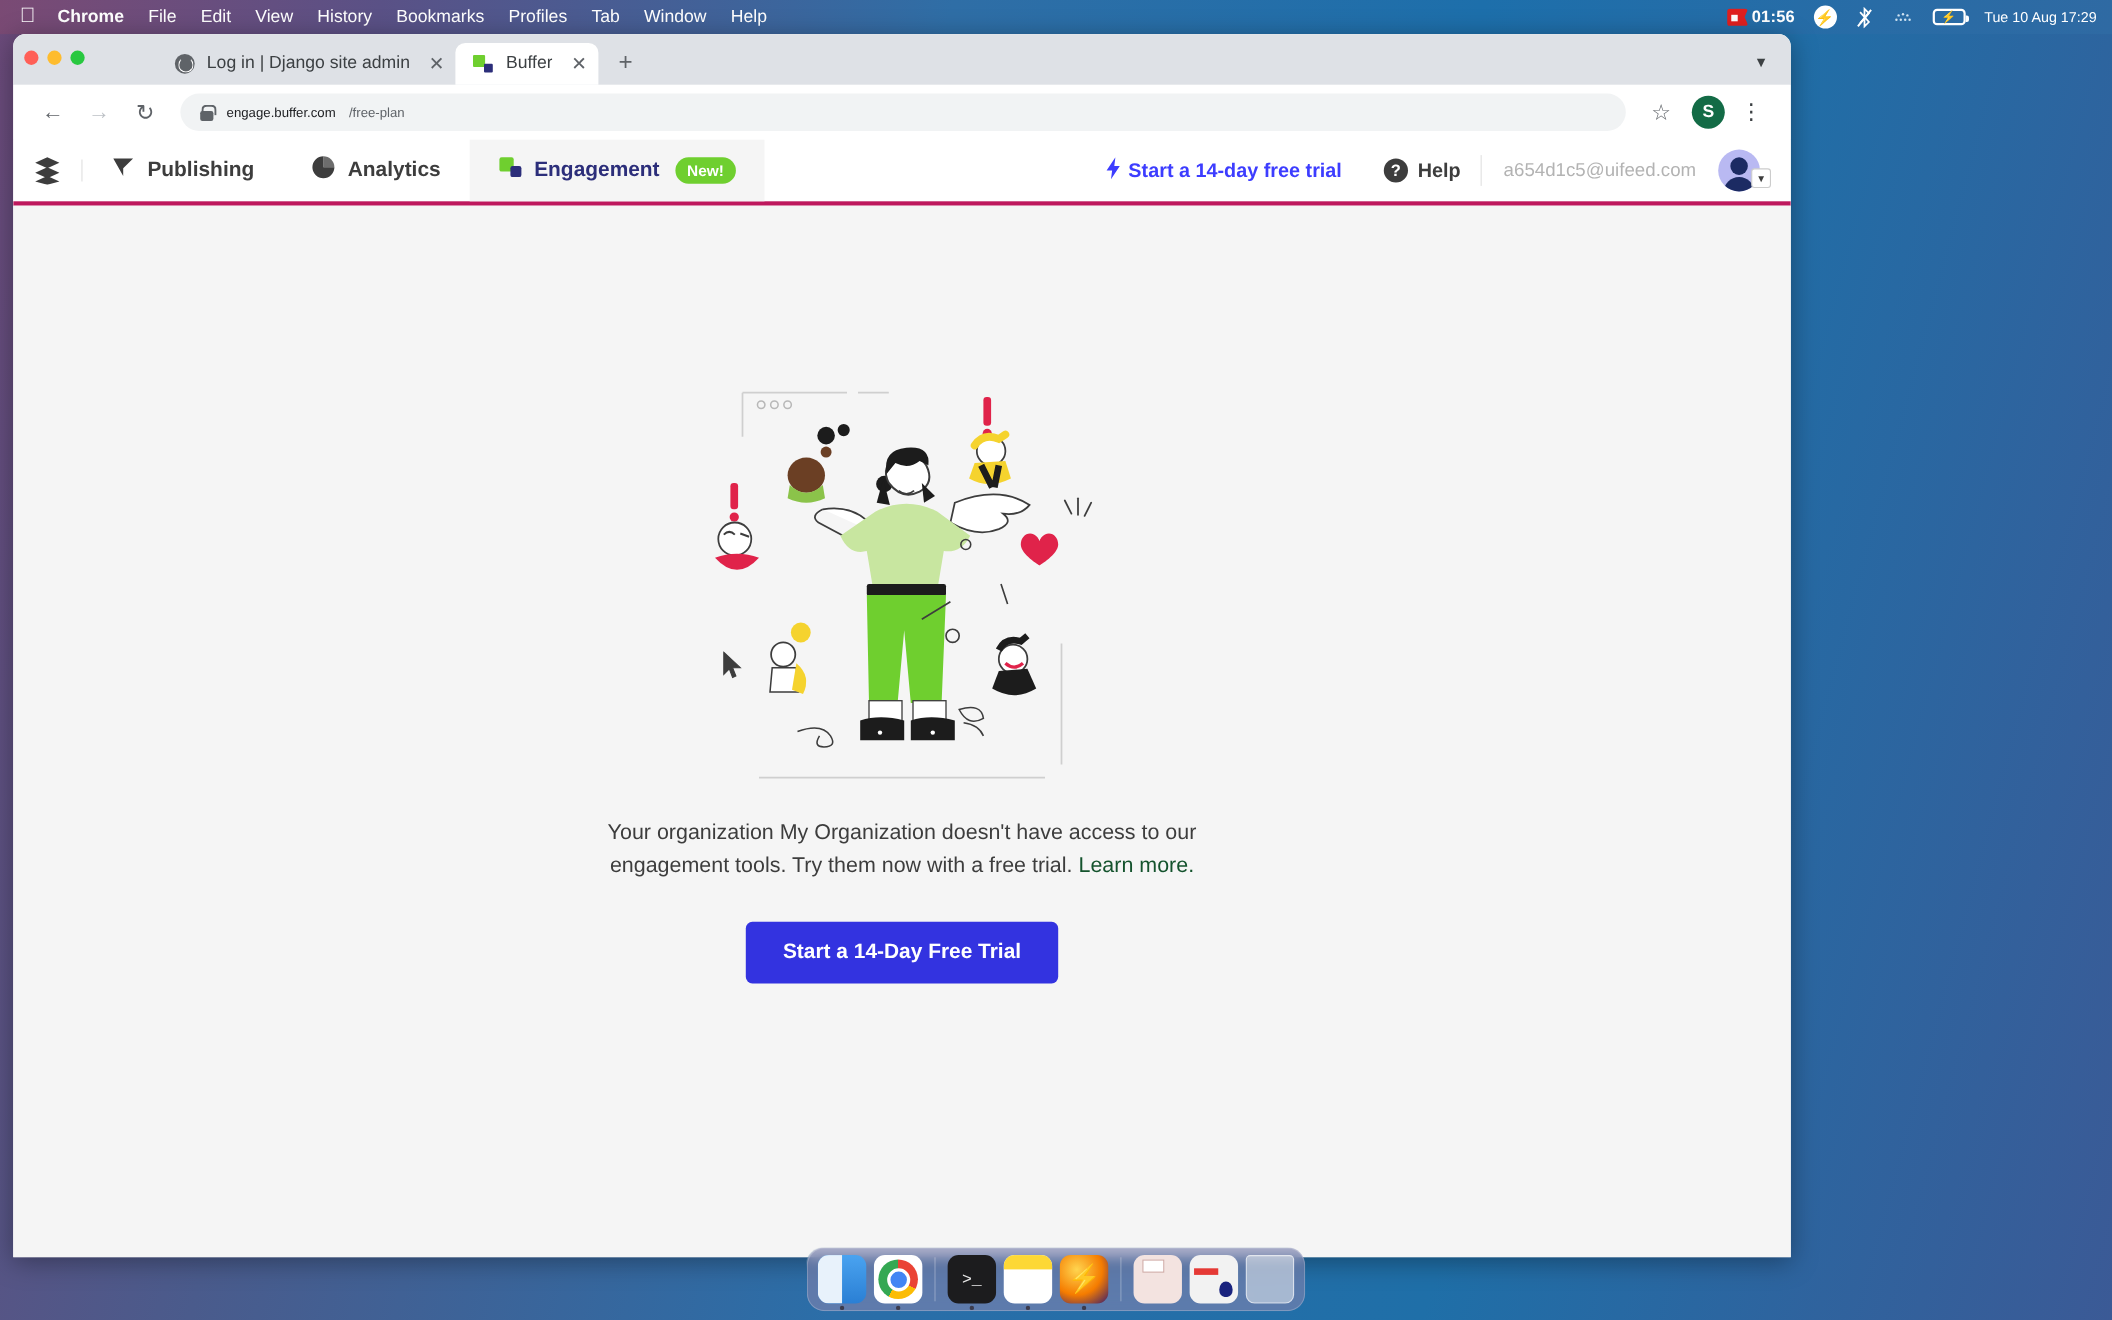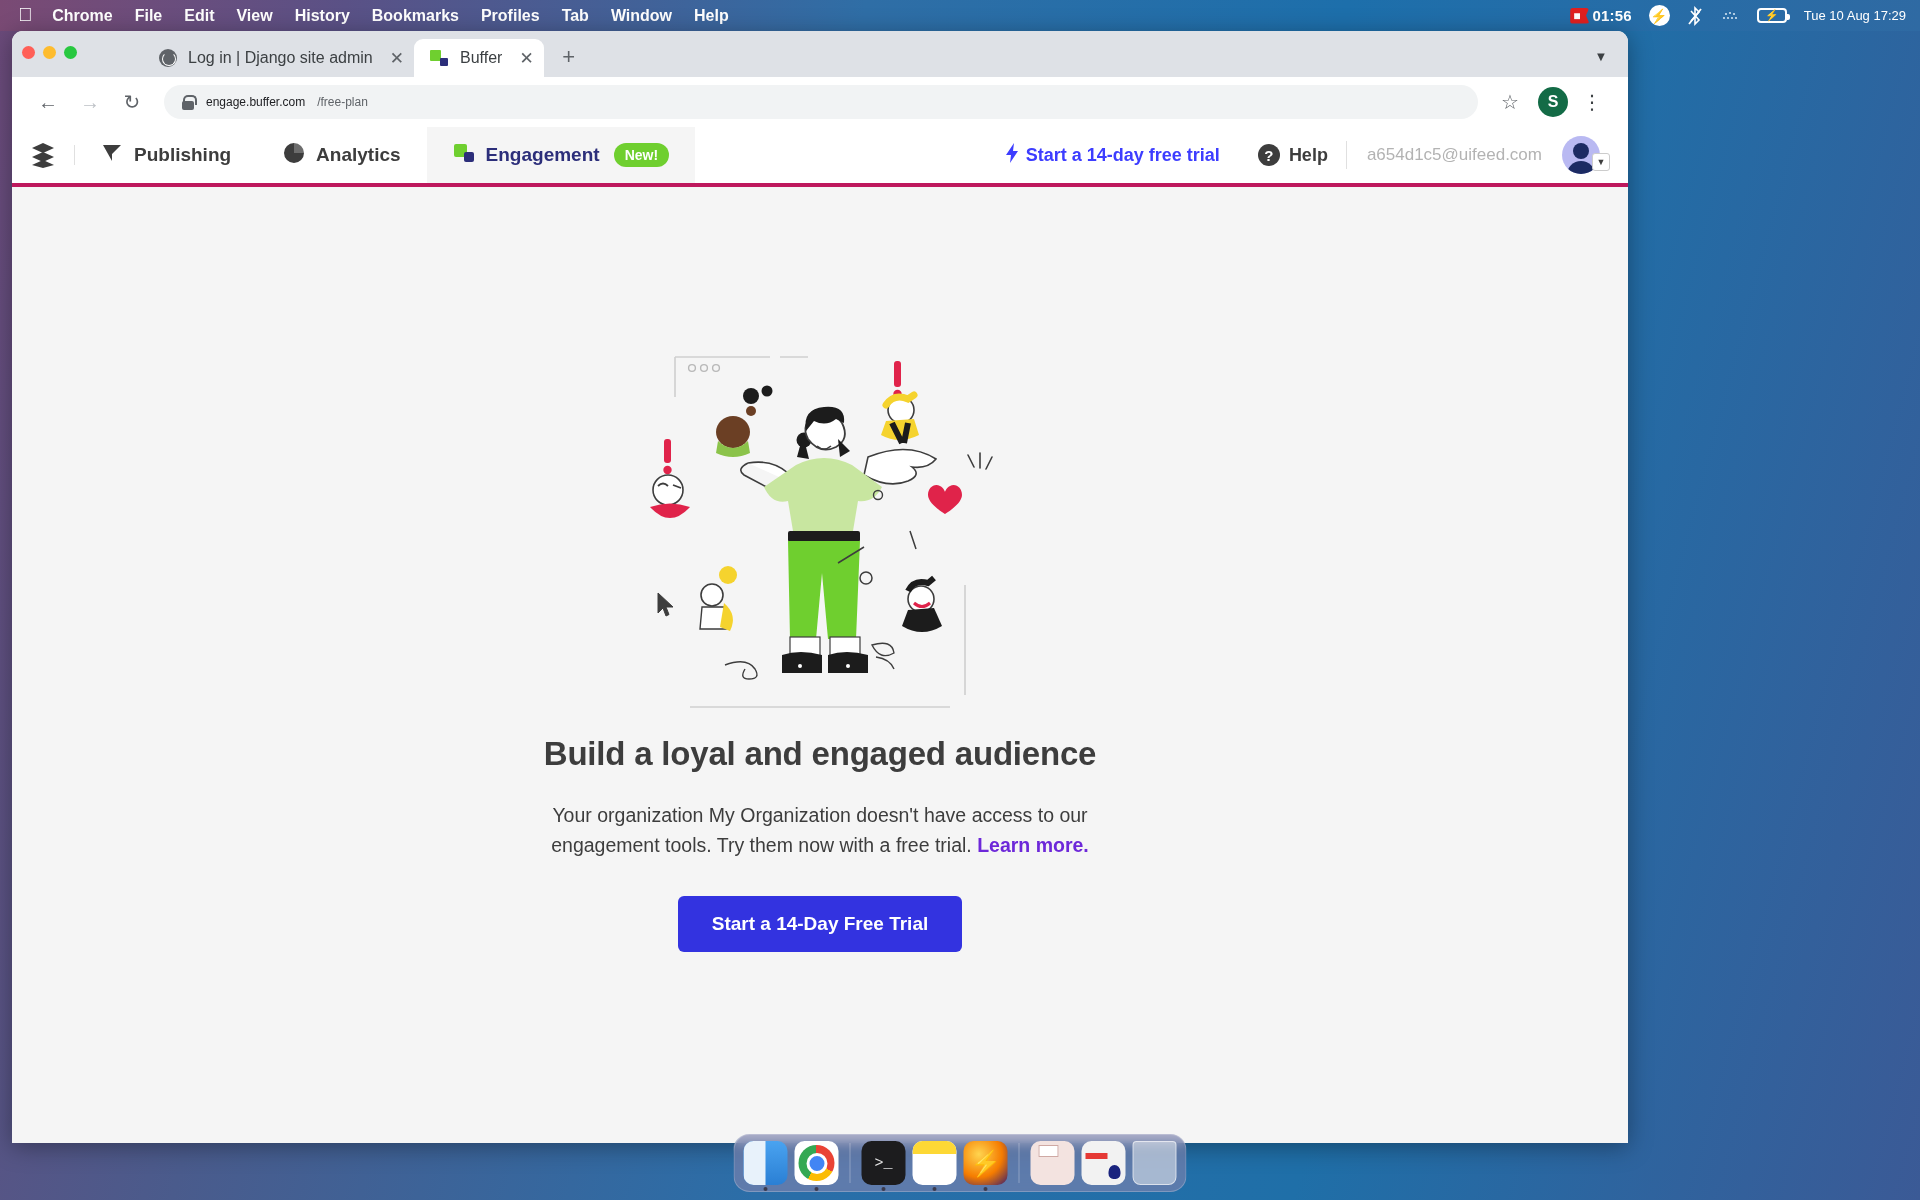--- a/index.html
+++ b/index.html
@@ -14,21 +14,21 @@
 
   
   #menubar {
     position: absolute; top: 0; left: 0; width: 1920px; height: 31px;
     background: linear-gradient(100deg, #7a4a74 0%, #5a5186 18%, #2f6ea6 45%, #1d6fab 70%, #2f6aa3 100%);
     display: flex; align-items: center;
     color: #ffffff; font-size: 16px;
     padding: 0 14px 0 18px;
   }
   .mb-apple { font-size: 19px; line-height: 1; margin-right: 20px; position: relative; top: -1px;}
-  .mb-item { margin-right: 22px; white-space: nowrap; font-size: 16px; font-weight: bold; }
+  .mb-item { margin-right: 22px; white-space: nowrap; font-size: 16px; }
   .mb-item.bold { font-weight: bold; }
   #menubar-right { margin-left: auto; display: flex; align-items: center; gap: 17px; }
   .rec-pill {
     display: flex; align-items: center; gap: 3px;
   }
   .rec-badge {
     background: #e02020; color: #fff; font-size: 12px; font-weight: bold;
     padding: 1px 4px 1px 3px; border-radius: 3px;
     display: flex; align-items: center;
     clip-path: polygon(0 0, 100% 0, 82% 50%, 100% 100%, 0 100%);
@@ -201,21 +201,21 @@
   }
   #illus { width: 400px; height: 380px; position: relative; }
   #headline {
     font-size: 33px; font-weight: bold; color: #3d3d3d; margin-top: 20px;
     text-align: center; letter-spacing: -0.2px;
   }
   #subtext {
     margin-top: 28px; font-size: 19.5px; color: #3d3d3d; text-align: center;
     line-height: 1.52; max-width: 640px;
   }
-  #subtext a { color: #6d28d9; font-weight: bold; text-decoration: none; }
+  #subtext a { color: #14532d; font-weight: normal; text-decoration: none; }
   #cta {
     margin-top: 36px; background: #3333e0; color: #fff; border: none;
     font-size: 19px; font-weight: bold; padding: 17px 34px; border-radius: 6px;
     cursor: pointer; font-family: "Liberation Sans", sans-serif;
   }
   #cursor { position: absolute; left: 645px; top: 405px; width: 18px; height: 26px; }
 
   
   #dock {
     position: absolute; bottom: 8px; left: 50%; transform: translateX(-50%);
@@ -509,21 +509,20 @@
 
           <path d="M105 330 q22 -8 30 4 q6 10 -6 10 q-10 0 -4 -10" fill="none" stroke="#3d3d3d" stroke-width="1.4"></path>
           <path d="M252 310 q20 -6 22 8 q-14 8 -22 -8z M256 322 q14 2 18 12" fill="none" stroke="#3d3d3d" stroke-width="1.4"></path>
           <circle cx="246" cy="243" r="6" fill="none" stroke="#3d3d3d" stroke-width="1.5"></circle>
           <path d="M218 228 l26 -16 M290 196 l6 18" stroke="#3d3d3d" stroke-width="1.5" fill="none"></path>
           <circle cx="258" cy="160" r="4.5" fill="none" stroke="#3d3d3d" stroke-width="1.4"></circle>
         </g>
       </svg>
     </div>
 
-    <div id="headline">Build a loyal and engaged audience</div>
 
     <div id="subtext">
       <span>Your organization My Organization doesn't have access to our engagement tools. Try them now with a free trial. </span><a href="#">Learn more.</a>
     </div>
 
     <button id="cta">Start a 14-Day Free Trial</button>
 
     <div id="cursor">
       <svg width="18" height="26" viewBox="0 0 18 26">
         <path d="M1 1 L1 21 L6 16 L9 24 L12 22.5 L9 15 L16 15 Z" fill="#3d3d3d" stroke="#3d3d3d" stroke-width="1"></path>

